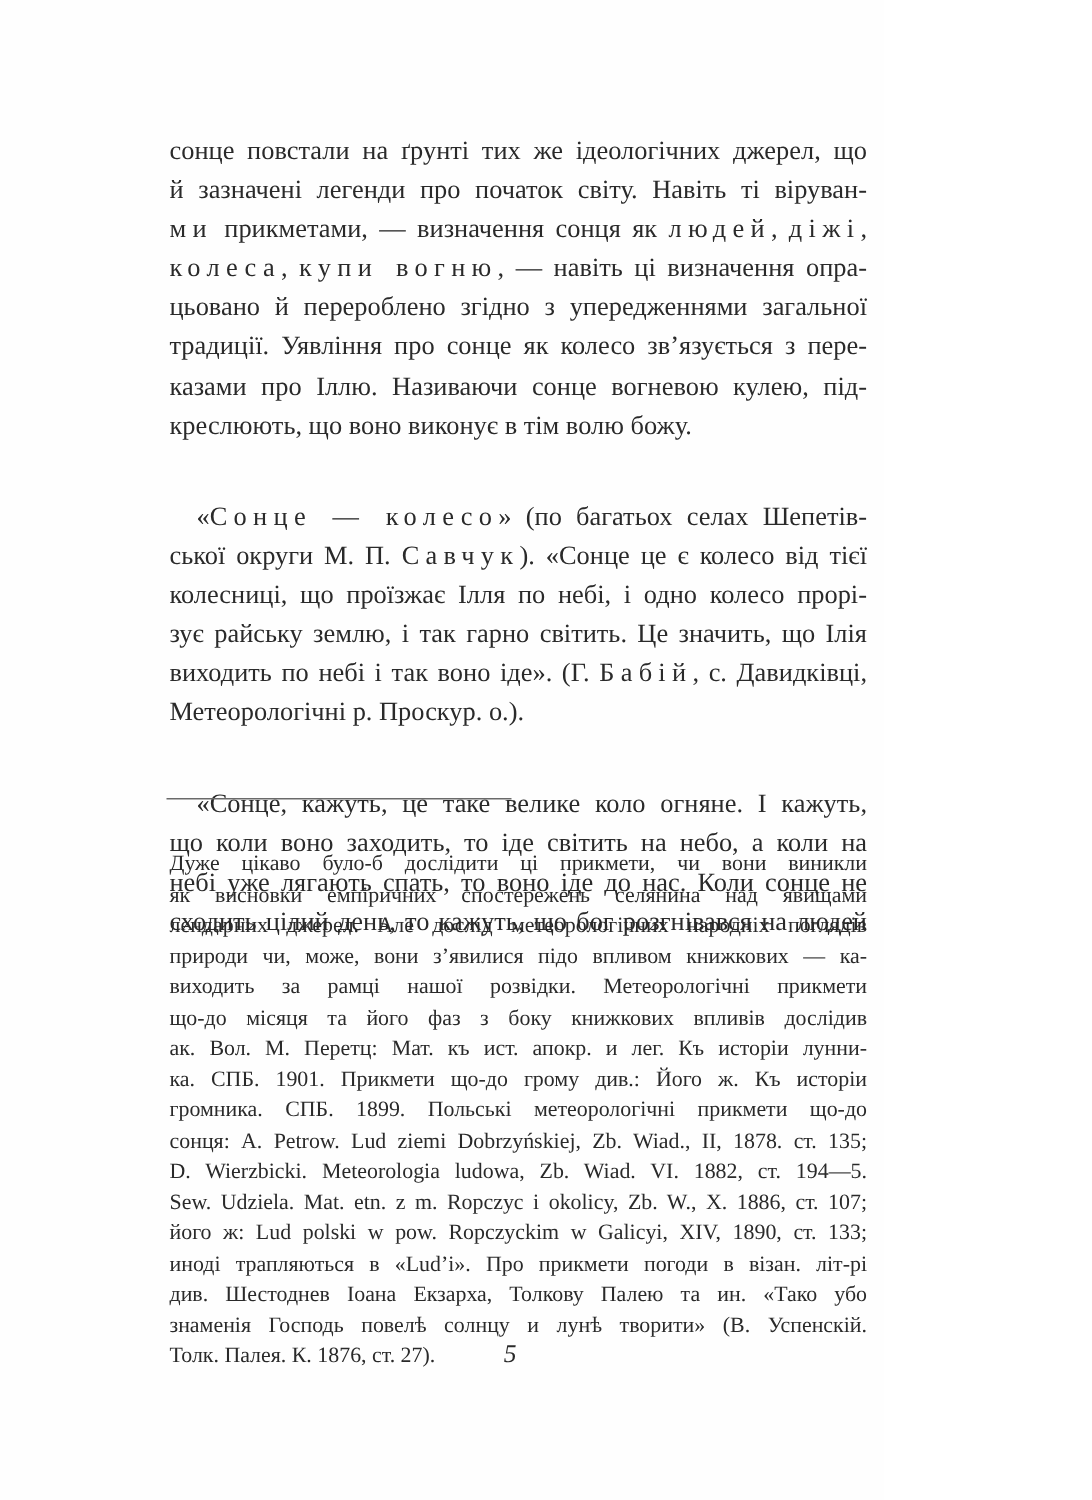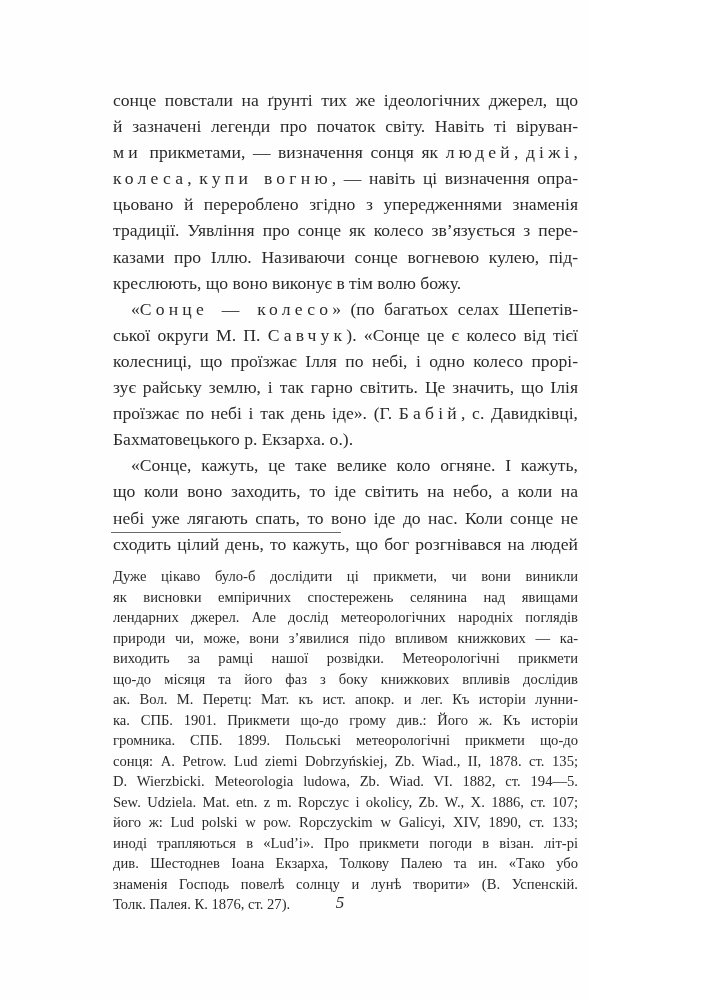--- a/index.html
+++ b/index.html
@@ -16,21 +16,21 @@
   .line {
     display: block;
     white-space: nowrap;
     font-size: 17.6px;
     line-height: 26.1px;
     height: 26.1px;
     text-align: justify;
     text-align-last: justify;
   }
   .line.last { text-align-last: left; }
-  .line.indent { padding-left: 18px; }
+  .line.indent { padding-left: 18px; margin-top: 35px; }
   .sp { letter-spacing: 4.2px; }
   .rule {
     position: absolute; left: 111px; top: 532px; width: 230px; height: 0;
     border-top: 1.6px solid #6a6a6a;
   }
   .footnote {
     position: absolute; left: 113px; top: 530px; width: 465px; margin-top: 36px;
   }
   .fline {
     display: block; white-space: nowrap;
@@ -45,30 +45,30 @@
 </style>
 </head>
 <body>
 
 <div class="page">
   <div class="body-text">
     <span class="line">сонце повстали на ґрунті тих же ідеологічних джерел, що</span>
     <span class="line">й зазначені легенди про початок світу. Навіть ті віруван-</span>
     <span class="line"><span class="sp">ми</span><span> прикметами, — визначення сонця як </span><span class="sp">людей</span><span>, </span><span class="sp">діжі</span><span>,</span></span>
     <span class="line"><span class="sp">колеса</span><span>, </span><span class="sp">купи вогню</span><span>, — навіть ці визначення опра-</span></span>
-    <span class="line">цьовано й перероблено згідно з упередженнями знаменія</span>
+    <span class="line">цьовано й перероблено згідно з упередженнями загальної</span>
     <span class="line">традиції. Уявління про сонце як колесо зв’язується з пере-</span>
     <span class="line">казами про Іллю. Називаючи сонце вогневою кулею, під-</span>
     <span class="line last">креслюють, що воно виконує в тім волю божу.</span>
     <span class="line indent"><span>«</span><span class="sp">Сонце — колесо</span><span>» (по багатьох селах Шепетів-</span></span>
     <span class="line"><span>ської округи М. П. </span><span class="sp">Савчук</span><span>). «Сонце це є колесо від тієї</span></span>
     <span class="line">колесниці, що проїзжає Ілля по небі, і одно колесо прорі-</span>
     <span class="line">зує райську землю, і так гарно світить. Це значить, що Ілія</span>
-    <span class="line"><span>проїзжає по небі і так день іде». (Г. </span><span class="sp">Бабій</span><span>, с. Давидківці,</span></span>
-    <span class="line last">Бахматовецького р. Екзарха. о.).</span>
+    <span class="line"><span>виходить по небі і так воно іде». (Г. </span><span class="sp">Бабій</span><span>, с. Давидківці,</span></span>
+    <span class="line last">Метеорологічні р. Проскур. о.).</span>
     <span class="line indent">«Сонце, кажуть, це таке велике коло огняне. І кажуть,</span>
     <span class="line">що коли воно заходить, то іде світить на небо, а коли на</span>
     <span class="line">небі уже лягають спать, то воно іде до нас. Коли сонце не</span>
     <span class="line">сходить цілий день, то кажуть, що бог розгнівався на людей</span>
   </div>
 
   <div class="rule"></div>
 
   <div class="footnote">
     <span class="fline">Дуже цікаво було-б дослідити ці прикмети, чи вони виникли</span>

